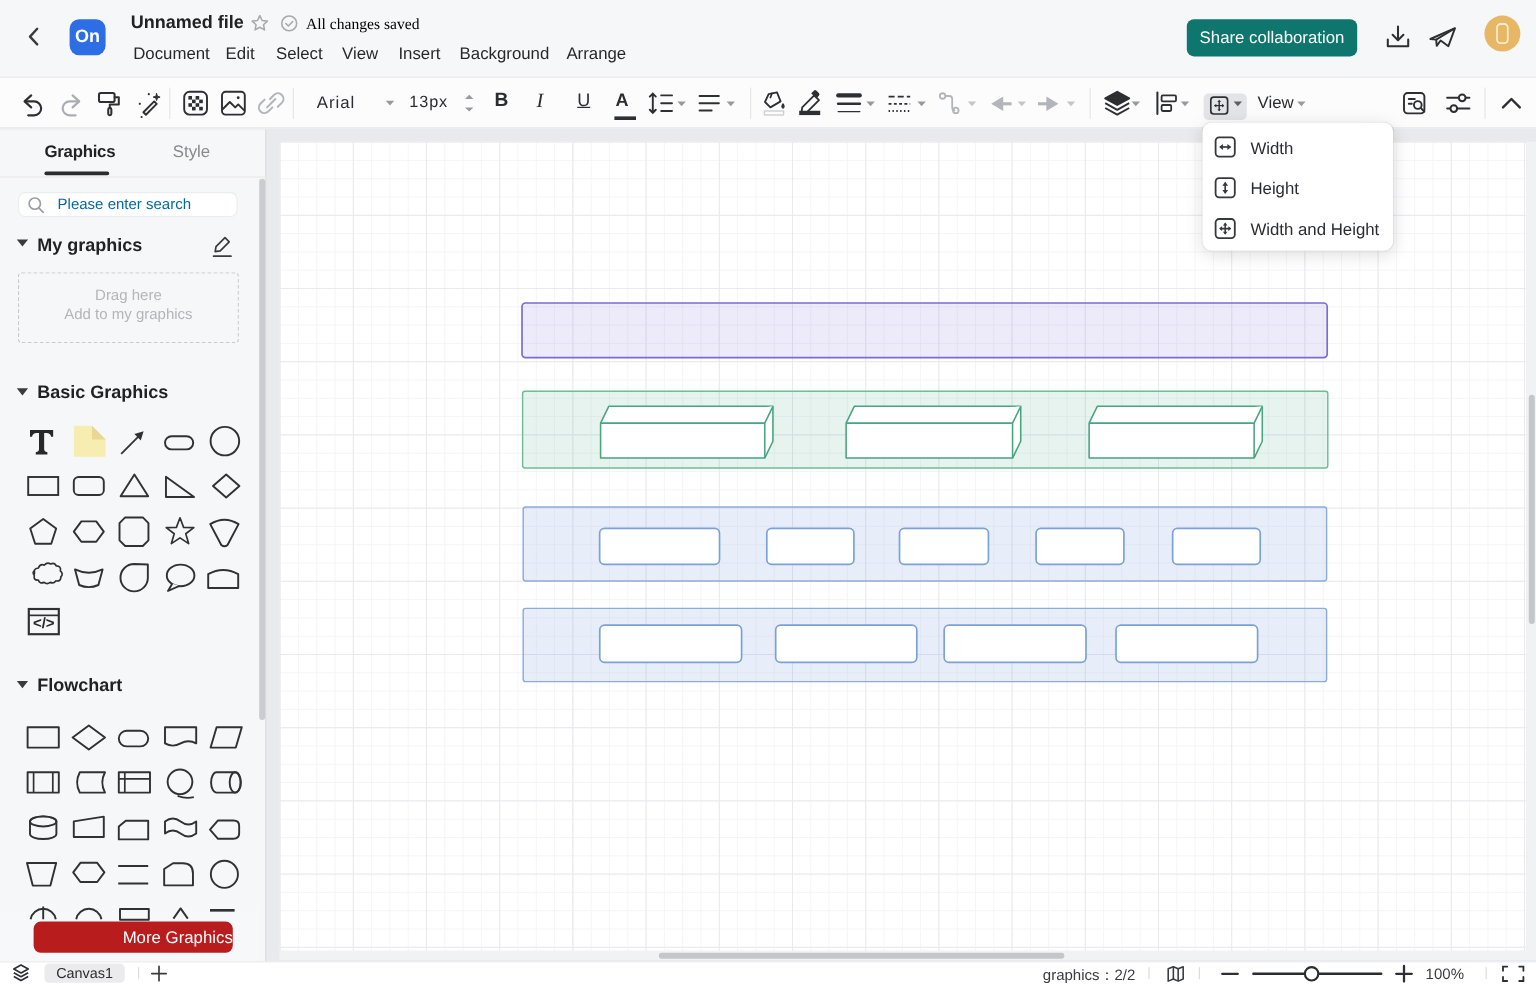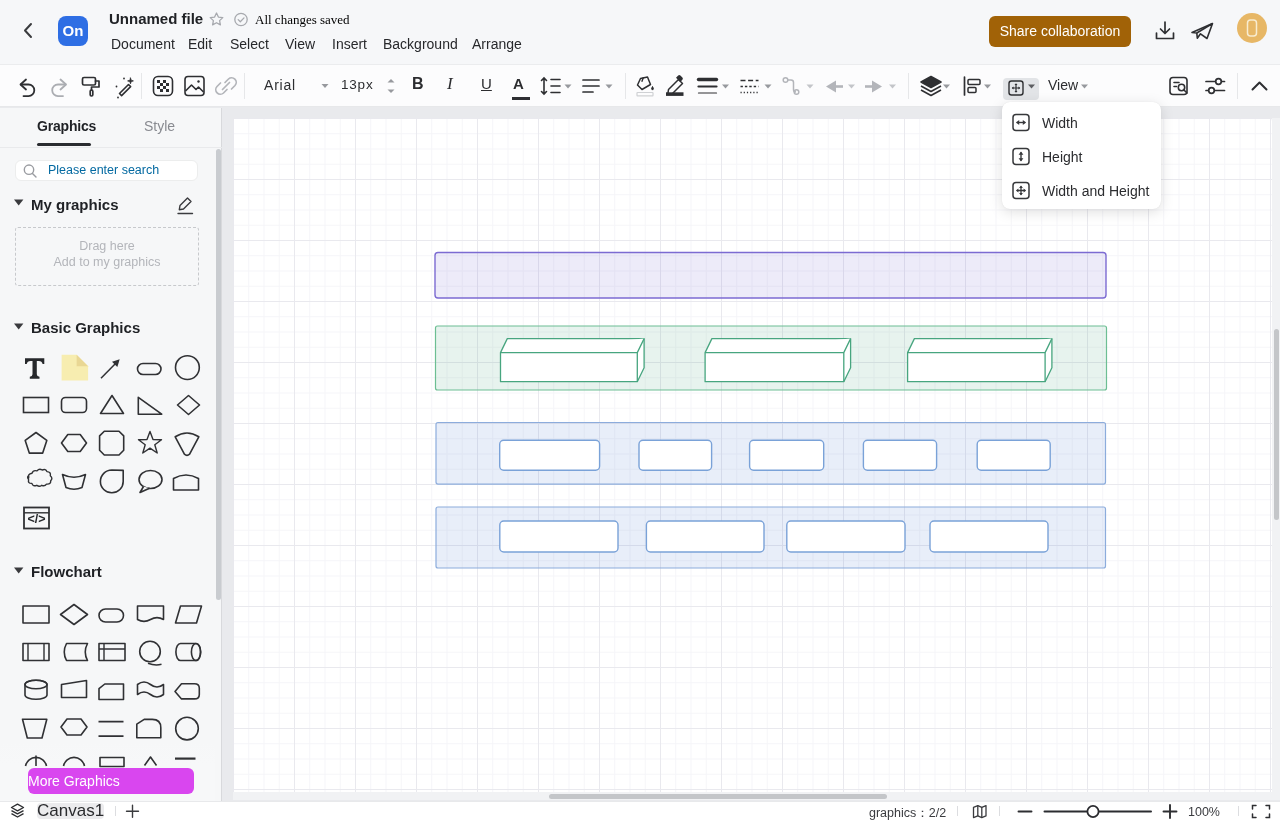--- a/index.html
+++ b/index.html
@@ -25,21 +25,21 @@
   #hthumb { left:549px; top:794px; width:338px; height:5px; background:#c4c6c9; border-radius:3px; }
   #vtrack { left:1272px; top:118px; width:8px; height:682px; background:#f1f2f4; }
   #vthumb { left:1274px; top:329px; width:5px; height:191px; background:#c4c6c9; border-radius:3px; }
   #pthumb { left:215.5px; top:149px; width:5px; height:451px; background:#c9ccd0; border-radius:3px; }
   
   #logo { left:58px; top:16px; width:30px; height:30px; background:#2e6ee4; border-radius:8px; color:#fff;
           font-weight:700; font-size:15px; text-align:center; line-height:30px; }
   #fname { left:109px; top:10px; font-size:15px; font-weight:700; color:#202226; }
   #saved { left:255px; top:12px; font-size:13px; color:#000000;font-family:Liberation Serif, serif; }
   .menuitem { position:absolute; top:36px; font-size:14px; color:#27282b; }
-  #sharebtn { left:989px; top:16px; width:142px; height:31px; background:#a16207; border-radius:6px;
+  #sharebtn { left:989px; top:16px; width:142px; height:31px; background:#0f766e; border-radius:6px;
               color:#fff; font-size:14px; text-align:center; line-height:31px; }
   #avatar { left:1237px; top:13px; width:30px; height:30px; border-radius:50%; background:#e7b766; }
   
   #arial { left:264px; top:77px; font-size:14px; letter-spacing:0.8px; color:#2c2d30; }
   #fsize { left:341px; top:77px; font-size:13.5px; letter-spacing:0.8px; color:#2c2d30; }
   #bBtn { left:412px; top:75px; font-size:16px; font-weight:700; color:#2c2d30; }
   #iBtn { left:447px; top:74px; font-size:17px; font-style:italic; font-family:"Liberation Serif",serif; color:#2c2d30; }
   #uBtn { left:481px; top:75px; font-size:15px; text-decoration:underline; color:#2c2d30; }
   #aBtn { left:513px; top:75px; font-size:15px; font-weight:700; color:#2c2d30; }
   #aUnder { left:512px; top:96.5px; width:18px; height:3.2px; background:#2e2f33; }
@@ -47,26 +47,26 @@
   #morebtn { left:1048px; top:77px; font-size:14px; color:#2b2c2f; }
   
   #tabG { left:37px; top:118px; font-size:14px; letter-spacing:-0.2px; font-weight:700; color:#1f2125; }
   #tabS { left:144px; top:118px; font-size:14px; color:#888a90; }
   #tabunderline { left:37px; top:143px; width:54px; height:3px; background:#2a2c30; border-radius:2px; }
   #search { left:15px; top:160px; width:183px; height:21px; background:#fff; border:1px solid #eceded; border-radius:6px; }
   #searchtxt { left:48px; top:163px; font-size:12.5px; color:#0369a1; }
   .sechead { position:absolute; font-size:15px; font-weight:700; color:#1f2125; }
   #dragbox { left:15px; top:227px; width:184px; height:59px; border:1px dashed #c7c9cc; border-radius:3px; }
   .dragtxt { position:absolute; width:184px; left:15px; text-align:center; font-size:12.5px; color:#b3b5ba; }
-  #moreg { left:28px; top:768px; width:166px; height:26px; background:#d946ef; border-radius:6px;
-           color:#fff; font-size:14px; text-align:left; line-height:26px; }
+  #moreg { left:28px; top:768px; width:166px; height:26px; background:#b91c1c; border-radius:6px;
+           color:#fff; font-size:14px; text-align:right; line-height:26px; }
   #panelfade { left:0px; top:741px; width:215px; height:60px; background:linear-gradient(180deg, rgba(246,247,248,0) 0%, #f7f8f9 40%); }
   
   #canvastab { left:37px; top:803px; width:67px; height:16px; background:#ebebed; border-radius:4px;
-               font-size:17px; color:#2b2c2f; text-align:center; line-height:16px; }
+               font-size:12px; color:#2b2c2f; text-align:center; line-height:16px; }
   .bdiv { position:absolute; width:1px; height:10px; background:#dcdde0; top:806px; }
   .btxt { position:absolute; top:805px; font-size:12.5px; color:#3a3b3f; }
   
   #popup { left:1002px; top:102px; width:159px; height:107px; background:#fff; border-radius:8px;
            box-shadow:0 3px 14px rgba(0,0,0,0.13), 0 0 1px rgba(0,0,0,0.1); }
   .popitem { position:absolute; left:1042px; font-size:14px; color:#2b2c2f; }
 </style>
 </head>
 <body>
   <div class="abs" id="topbar"></div>

